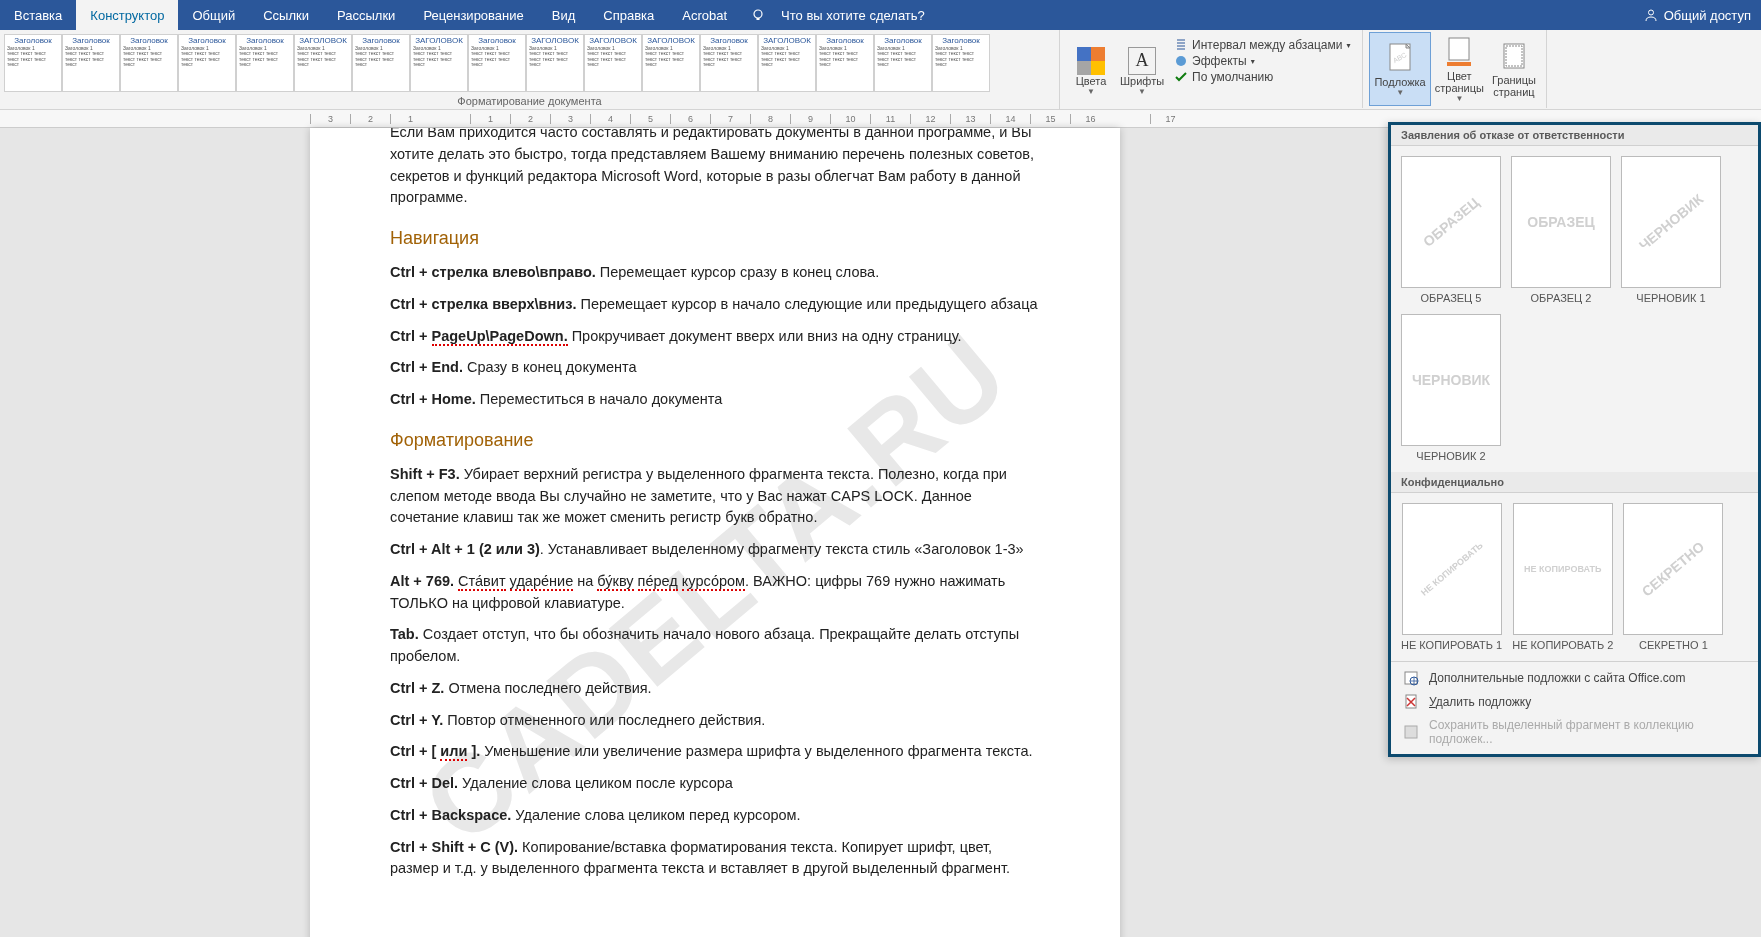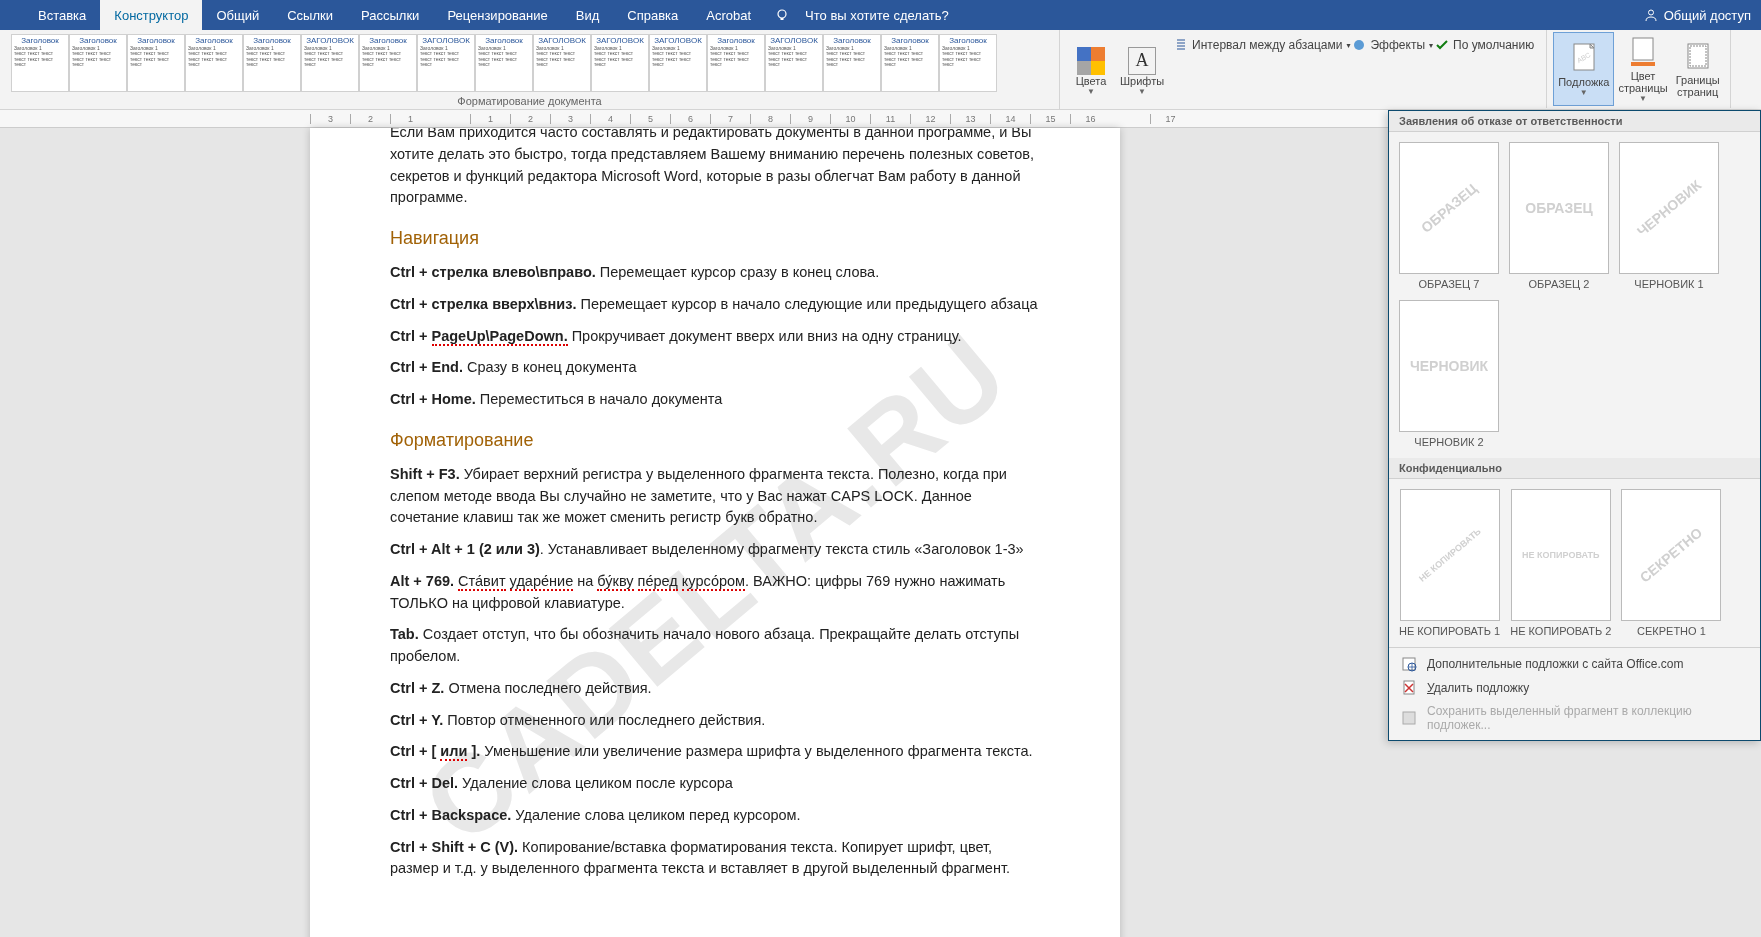--- a/index.html
+++ b/index.html
@@ -1,60 +1,60 @@
 <!DOCTYPE html>
 <html><head>
 <meta charset="utf-8">
 <style>
 * { margin: 0; padding: 0; box-sizing: border-box; font-family: 'Segoe UI', Tahoma, sans-serif; }
 body { background: #e6e6e6; overflow: hidden; width: 1761px; height: 937px; }
 
-.ribbon-tabs { background: #2b579a; height: 30px; display: flex; align-items: center; color: #fff; font-size: 13px; position: relative; padding-left: 24px; }
+.ribbon-tabs { background: #2b579a; height: 30px; display: flex; align-items: center; color: #fff; font-size: 13px; position: relative; }
 .ribbon-tabs .tab { padding: 0 14px; height: 30px; display: flex; align-items: center; cursor: pointer; }
 .ribbon-tabs .tab.active { background: #f3f3f3; color: #0369a1; }
 .ribbon-tabs .tellme { display: flex; align-items: center; gap: 16px; margin-left: 10px; }
 .share-btn { position: absolute; right: 10px; display: flex; align-items: center; gap: 6px; font-size: 13px; }
 
 .ribbon { background: #f3f3f3; height: 80px; display: flex; border-bottom: 1px solid #d4d4d4; position: relative; }
 
-.style-gallery { display: flex; gap: 0; padding: 4px 0 0 4px; overflow: hidden; height: 74px; margin-left: 7px; }
+.style-gallery { display: flex; gap: 0; padding: 4px 0 0 4px; overflow: hidden; height: 74px; }
 .style-thumb { width: 58px; height: 58px; background: #fff; border: 1px solid #d0d0d0; font-size: 5px; padding: 2px; overflow: hidden; line-height: 1.1; cursor: pointer; }
 .style-thumb .title { color: #2b579a; font-size: 8px; font-weight: normal; display:block; text-align:center; }
 .style-thumb .sub { font-size: 5px; color: #555; }
 
 .ribbon-footer-label { position: absolute; bottom: 2px; font-size: 11px; color: #666; }
 
 .ribbon-group { display: flex; flex-direction: column; align-items: center; border-right: 1px solid #d4d4d4; padding: 2px 6px; height: 78px; position: relative; }
 .big-btn { display: flex; flex-direction: column; align-items: center; justify-content: center; font-size: 11px; color: #444; cursor: pointer; padding: 2px 4px; height: 74px; min-width: 50px; }
 .big-btn .icon { width: 32px; height: 32px; margin-bottom: 2px; position: relative; }
 .big-btn .dropdown-arrow { font-size: 8px; color: #666; }
 
 .colors-icon { display: flex; flex-wrap: wrap; width: 28px; height: 28px; }
 .colors-icon div { width: 14px; height: 14px; }
 .fonts-icon { border: 1px solid #999; width: 28px; height: 28px; display: flex; align-items: center; justify-content: center; font-size: 18px; font-family: serif; color: #333; }
 
-.small-opts { display: flex; flex-direction: row; gap: 2px; padding: 4px 6px; font-size: 12px; color: #444; }
+.small-opts { display: flex; flex-direction: column; gap: 2px; padding: 4px 6px; font-size: 12px; color: #444; }
 .small-opts .row { display: flex; align-items: center; gap: 4px; cursor: pointer; white-space: nowrap; }
 .small-opts .icon-sm { width: 14px; height: 14px; display: inline-flex; align-items:center; justify-content:center; }
 
 .big-btn.active { background: #c9def5; border: 1px solid #6ea0d6; }
 
 .workspace { position: absolute; top: 110px; left: 0; right: 0; bottom: 0; background: #e6e6e6; }
 .ruler { position: absolute; top: 0; left: 0; right: 0; height: 18px; background: #f7f7f7; border-bottom: 1px solid #ccc; font-size: 9px; color: #777; display:flex; align-items:center; padding-left: 310px; overflow:hidden;}
 .ruler .tick { width: 40px; text-align: center; border-left: 1px solid #aaa; flex-shrink:0;}
 
 .page { position: absolute; top: 18px; left: 310px; width: 810px; background: #fff; box-shadow: 0 0 8px rgba(0,0,0,0.2); padding: 0 80px 40px; height: 920px; overflow: hidden; }
 .watermark { position: absolute; top: 50%; left: 50%; transform: translate(-50%, -50%) rotate(-40deg); font-size: 110px; font-weight: bold; font-family: Arial, sans-serif; color: #e8e8e8; letter-spacing: 2px; pointer-events: none; z-index: 0; }
 .content { position: relative; z-index: 1; font-family: Calibri, sans-serif; font-size: 14.5px; color: #222; line-height: 1.5; }
 .content p { margin: 10px 0; }
 .content h2 { color: #a16207; font-weight: normal; font-size: 18px; margin-top: 16px; }
 .content b { font-weight: bold; }
 .content .sp-err { border-bottom: 2px dotted #d00; }
 
-.watermark-panel { position: absolute; top: 0; right: 0; width: 373px; background: #f3f3f3; border: 1px solid #0c4a6e; box-shadow: -2px 2px 8px rgba(0,0,0,0.2); z-index: 100; }
+.watermark-panel { position: absolute; top: 12px; right: 0; width: 373px; background: #f3f3f3; border: 3px solid #0c4a6e; box-shadow: -2px 2px 8px rgba(0,0,0,0.2); z-index: 100; }
 .wp-section-title { background: #eaeaea; padding: 4px 10px; font-size: 11px; font-weight: bold; color: #5a5a5a; border-bottom: 1px solid #d0d0d0; }
 .wp-grid { display: flex; flex-wrap: wrap; gap: 10px; padding: 10px; }
 .wp-item { display: flex; flex-direction: column; align-items: center; cursor: pointer; }
 .wp-thumb { width: 100px; height: 132px; background: #fff; border: 1px solid #bbb; position: relative; overflow: hidden; }
 .wp-thumb .wm { position: absolute; top: 50%; left: 50%; transform: translate(-50%,-50%) rotate(-40deg); color: #d0d0d0; font-weight: bold; font-family: Arial; font-size: 14px; white-space: nowrap; }
 .wp-thumb .wm.horiz { transform: translate(-50%,-50%); }
 .wp-label { font-size: 11px; color: #555; margin-top: 4px; text-align: center; }
 .wp-actions { border-top: 1px solid #d0d0d0; padding: 4px 0; }
 .wp-action { display: flex; align-items: center; gap: 10px; padding: 4px 12px; font-size: 12px; color: #444; cursor: pointer; }
 .wp-action.disabled { color: #aaa; cursor: default; }
@@ -254,21 +254,21 @@
     </div>
   </div>
 
   <div class="watermark-panel">
     <div class="wp-section-title">Заявления об отказе от ответственности</div>
     <div class="wp-grid" id="wp-grid-1">
         <div class="wp-item">
           <div class="wp-thumb">
             <div class="wm">ОБРАЗЕЦ</div>
           </div>
-          <div class="wp-label">ОБРАЗЕЦ 7</div>
+          <div class="wp-label">ОБРАЗЕЦ 5</div>
         </div>
         <div class="wp-item">
           <div class="wp-thumb">
             <div class="wm horiz">ОБРАЗЕЦ</div>
           </div>
           <div class="wp-label">ОБРАЗЕЦ 2</div>
         </div>
         <div class="wp-item">
           <div class="wp-thumb">
             <div class="wm">ЧЕРНОВИК</div>

